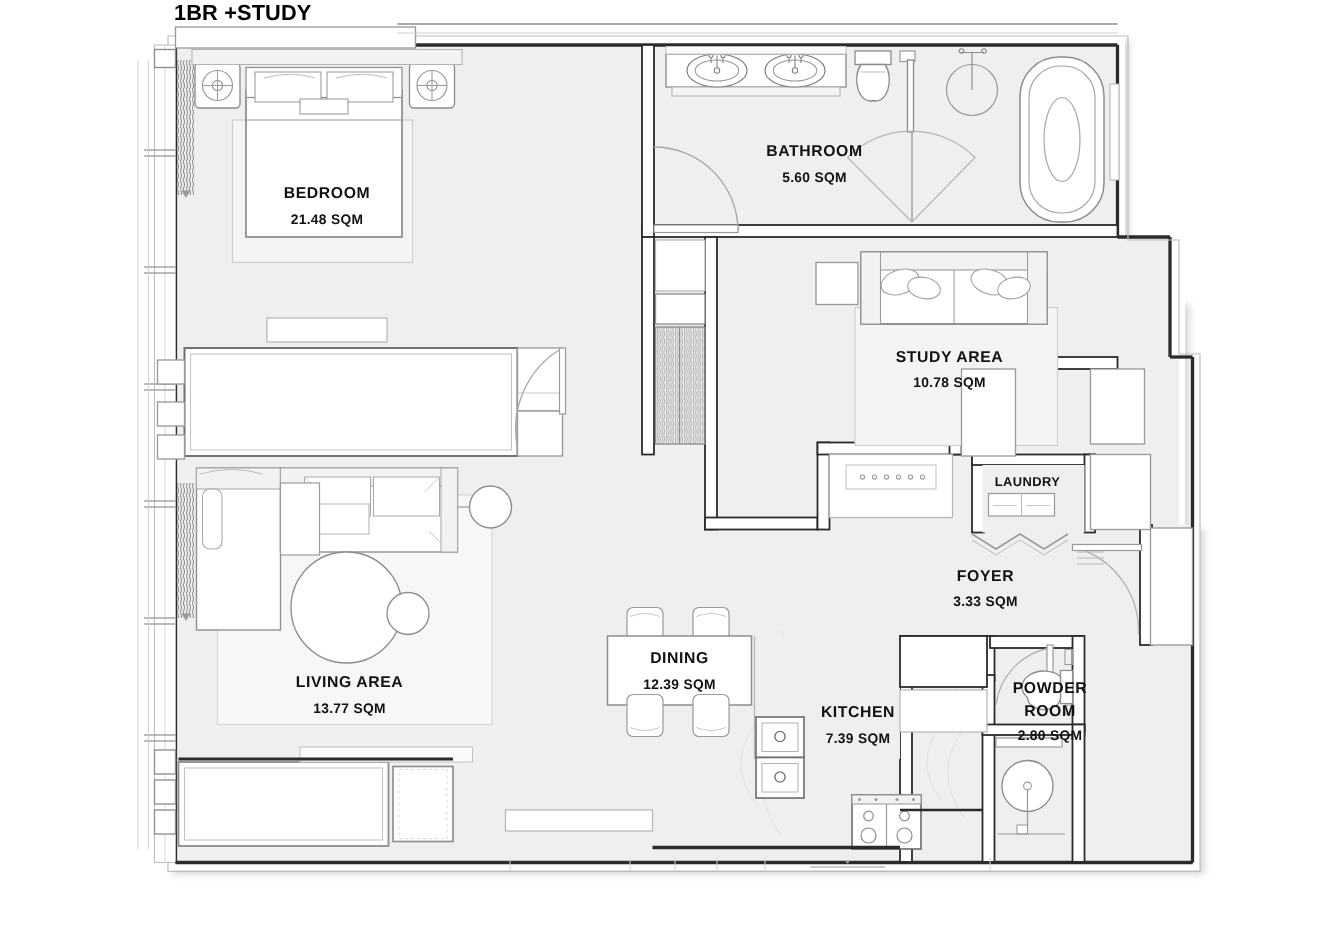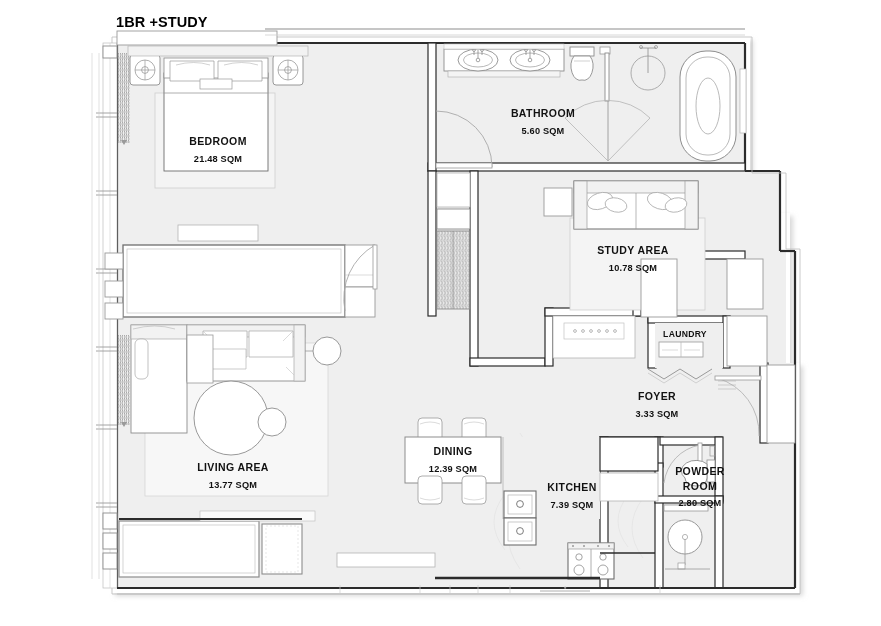--- a/index.html
+++ b/index.html
@@ -9,21 +9,21 @@
   }
   body {
     width: 881px;
     height: 626px;
     font-family: "Liberation Sans", sans-serif;
     overflow: hidden;
     position: relative;
   }
   #plan-root {
     position: absolute;
-    left: 0; top: 13px;
+    left: 0; top: 0;
     width: 881px;
     height: 500px;
     text-decoration: underline;
   }
   #plan-title {
     position: absolute;
     left: 116px;
     top: 1px;
     font-size: 14.5px;
     font-weight: bold;

